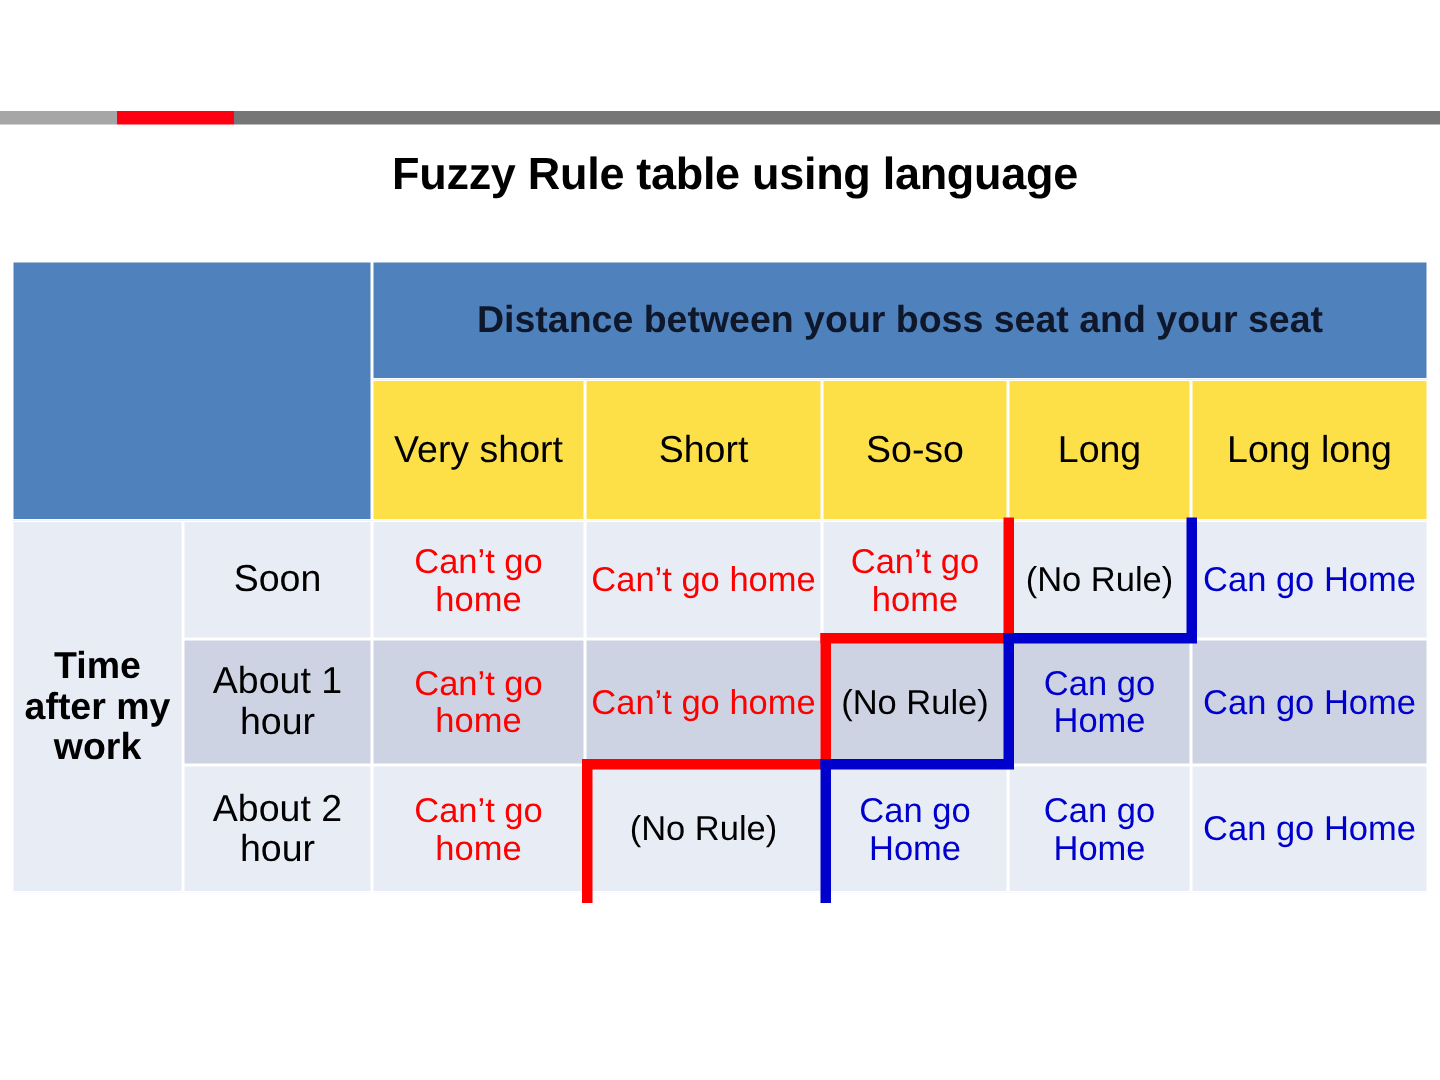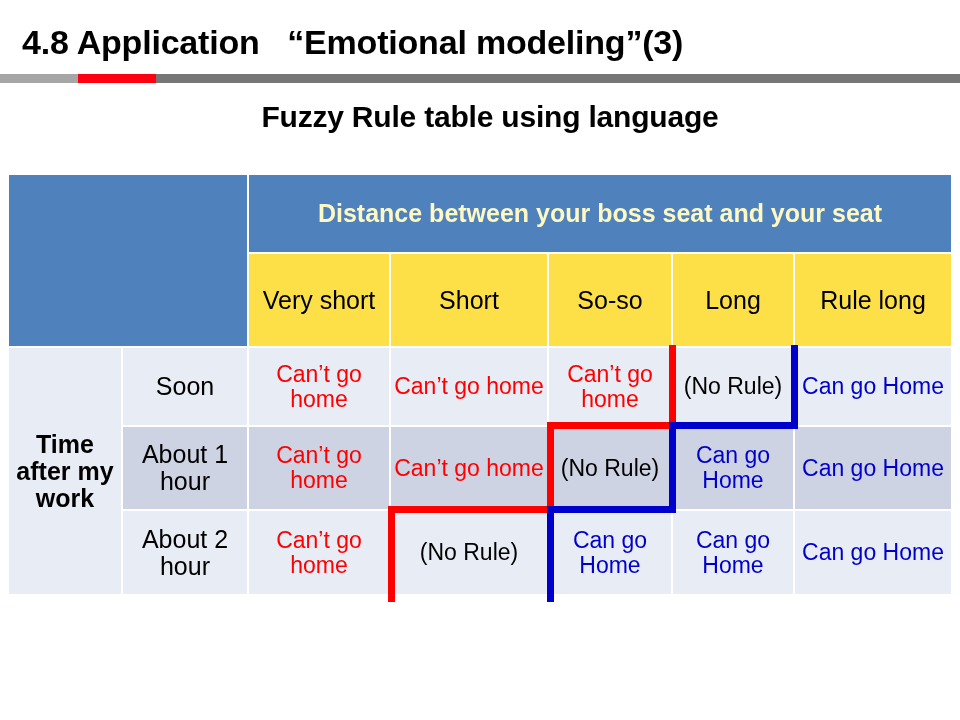--- a/index.html
+++ b/index.html
@@ -80,21 +80,21 @@
     padding: 2px 2px;
   }
 
   
   .hdr-blank {
     background: #4f81bd;
     border-color: #ffffff;
   }
   .hdr-span {
     background: #4f81bd;
-    color: #fef9c3;
+    color: #0f172a;
     font-size: 25px;
     font-weight: bold;
     padding: 6px 18px;
   }
   .hdr-sub {
     background: #fde047;
     color: #000000;
     font-size: 25px;
     font-weight: normal;
   }
@@ -134,21 +134,20 @@
     position: absolute;
   }
   .red  { background: #ff0000; }
   .blue { background: #0000cc; }
 </style>
 </head>
 <body>
 
 <div id="slide">
 
-  <div class="slide-title">4.8 Application   “Emotional modeling”(3)</div>
 
   <div class="divider">
     <div class="seg-light"></div>
     <div class="seg-red"></div>
     <div class="seg-dark"></div>
   </div>
 
   <div class="subtitle">Fuzzy Rule table using language</div>
 
   <table class="rule-table">
@@ -164,21 +163,21 @@
     <tbody>
       <tr>
         <td class="hdr-blank" rowspan="2" colspan="2"></td>
         <td class="hdr-span" colspan="5" style="height:79px">Distance between your boss seat and your seat</td>
       </tr>
       <tr>
         <td class="hdr-sub" style="height:94px">Very short</td>
         <td class="hdr-sub">Short</td>
         <td class="hdr-sub">So-so</td>
         <td class="hdr-sub">Long</td>
-        <td class="hdr-sub">Rule long</td>
+        <td class="hdr-sub">Long long</td>
       </tr>
 
       <tr>
         <td class="rowlabel-vert" rowspan="3">Time after my work</td>
         <td class="rowlabel r-light" style="height:79px">Soon</td>
         <td class="cell r-light v-cant">Can’t go home</td>
         <td class="cell r-light v-cant">Can’t go home</td>
         <td class="cell r-light v-cant">Can’t go home</td>
         <td class="cell r-light v-none">(No Rule)</td>
         <td class="cell r-light v-can">Can go Home</td>

